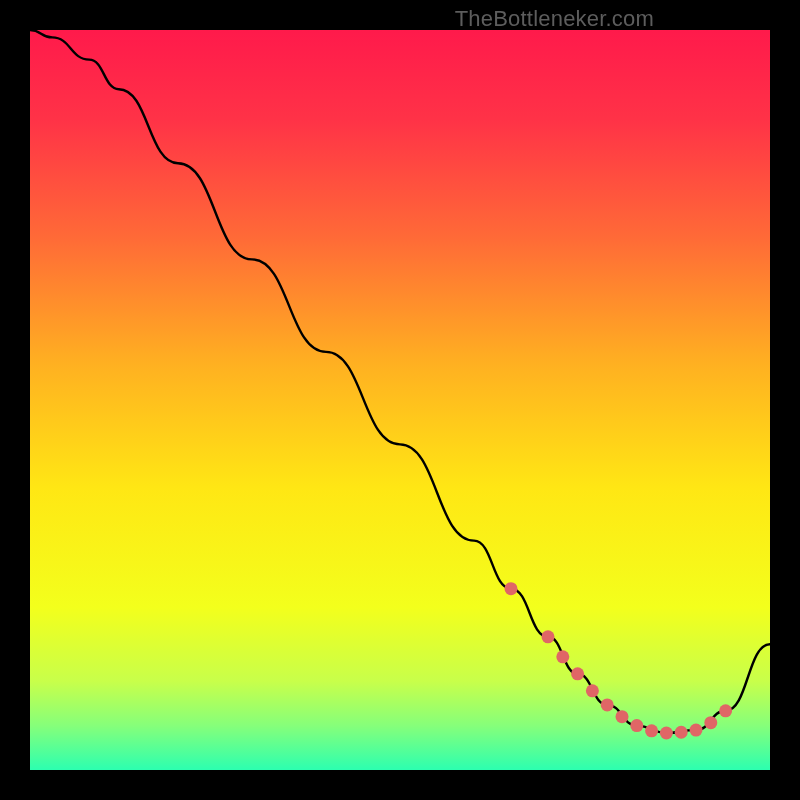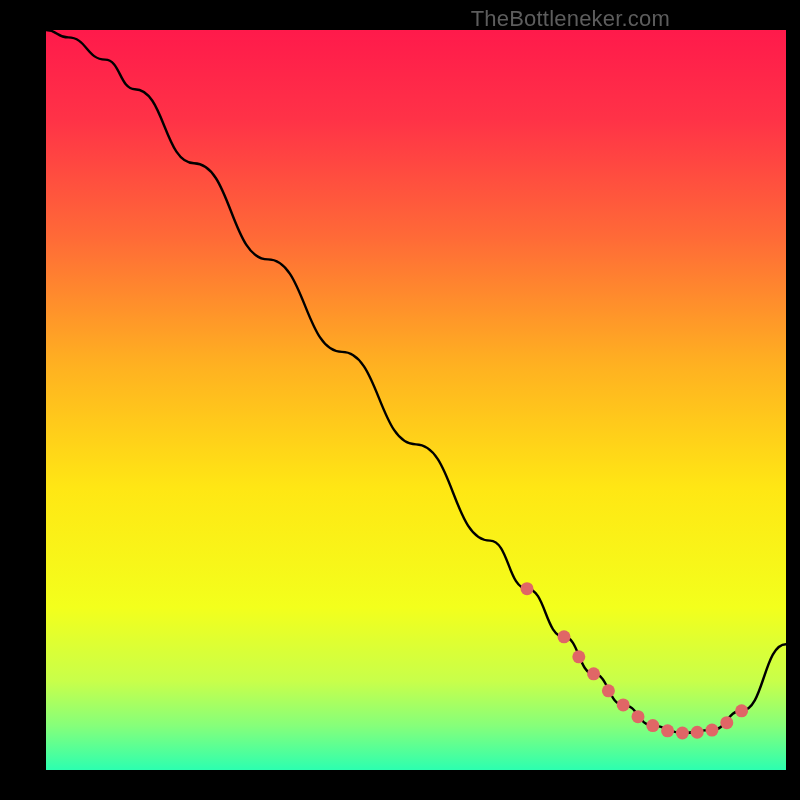--- a/index.html
+++ b/index.html
@@ -7,21 +7,21 @@
     padding: 0;
     background: #000;
     width: 800px;
     height: 800px;
     overflow: hidden;
     font-family: Arial, Helvetica, sans-serif;
   }
   .frame {
     position: absolute;
     top: 0;
-    left: 16px;
+    left: 0;
     width: 672px;
     height: 800px;
     background: #000;
   }
   .watermark {
     position: absolute;
     top: 6px;
     right: 18px;
     color: #5d5d5d;
     font-size: 22px;

